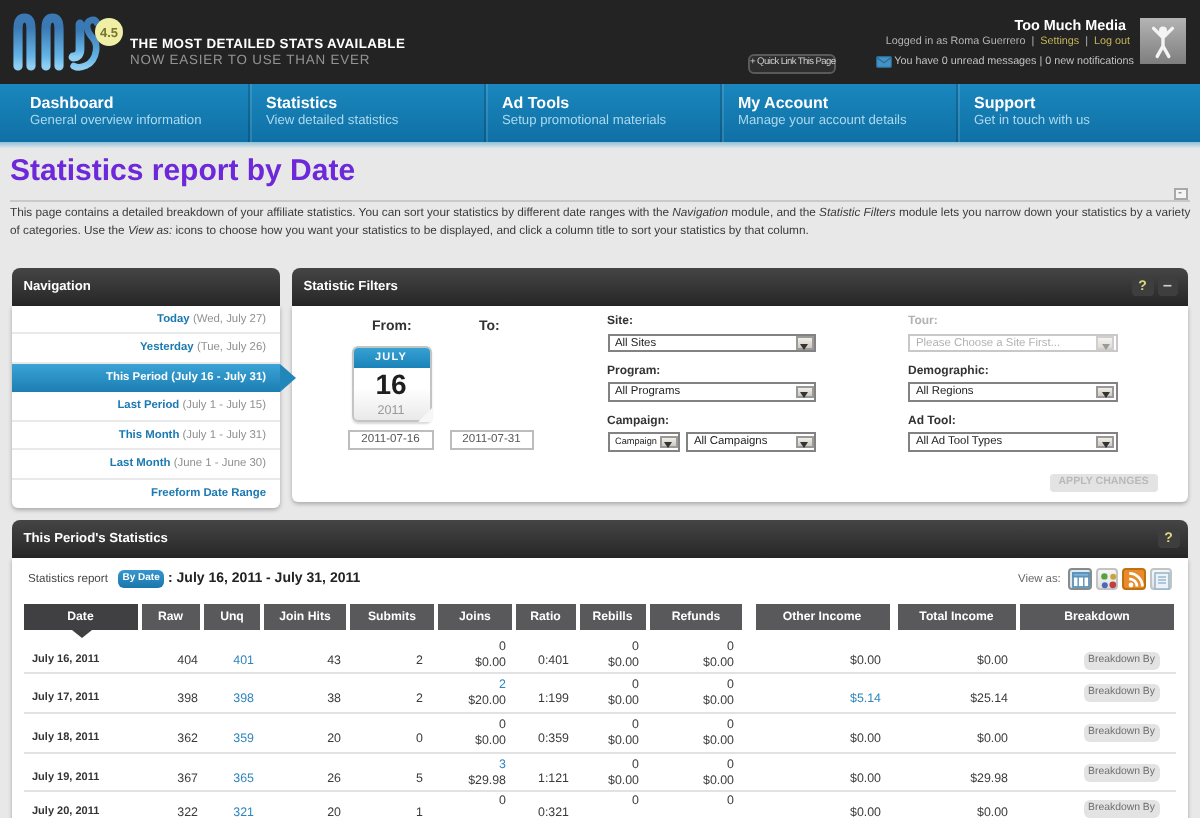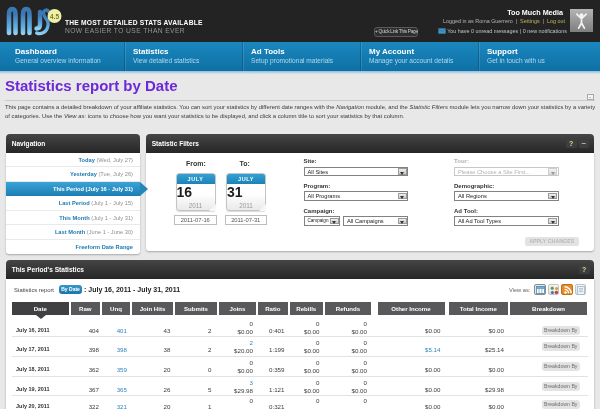--- a/index.html
+++ b/index.html
@@ -48,21 +48,21 @@
 
 .flabel { position:absolute; font-size:6px; font-weight:bold; color:#333; white-space:nowrap; }
 .fdd { position:absolute; height:9.8px; border:1px solid #828282; background:#fff; font-size:5.7px; color:#222; line-height:8.2px; padding-left:3px; white-space:nowrap; overflow:hidden; }
 .fdd .arr { position:absolute; right:0.5px; top:0.5px; bottom:0.5px; width:9px; background:linear-gradient(#f2efe9,#cdc9c0); border:1px solid #9a9a9a; }
 .fdd .arr:after { content:""; position:absolute; left:1.8px; top:2.6px; border-left:2.4px solid transparent; border-right:2.4px solid transparent; border-top:3.2px solid #333; }
 .fdd.dis { border-color:#c8c8c8; color:#b2b2b2; }
 .fdd.dis .arr { border-color:#cfcfcf; background:linear-gradient(#f5f3ef,#dedbd4); }
 .fdd.dis .arr:after { border-top-color:#9a9a9a; }
 .cal { position:absolute; width:40px; height:38.5px; border:1px solid #c4c4c4; border-radius:3px; background:linear-gradient(#ffffff 55%,#e9e9e9); box-shadow:0 1px 1px rgba(0,0,0,.15); }
 .cal .calhd { position:absolute; top:0; left:0; right:0; height:10.5px; background:linear-gradient(#36a1d3,#1a82b8); border-radius:2px 2px 0 0; color:#fff; font-size:5.5px; font-weight:bold; text-align:center; line-height:10.5px; letter-spacing:.6px; }
-.cal .calday { position:absolute; top:10.5px; left:0; right:0; text-align:left; font-size:14px; font-weight:bold; color:#1e1e1e; }
+.cal .calday { position:absolute; top:10.5px; left:0; right:0; text-align:center; font-size:14px; font-weight:bold; color:#1e1e1e; }
 .cal .calyr { position:absolute; top:28px; left:0; right:0; text-align:center; font-size:6.3px; color:#9a9a9a; }
 .cal .fold { position:absolute; right:-1px; bottom:-1px; width:0; height:0; border-bottom:7px solid #f7f7f7; border-left:7px solid transparent; }
 .finput { position:absolute; width:42.5px; height:10.5px; border:1px solid #bdbdbd; background:#fff; font-size:5.8px; color:#555; text-align:center; line-height:9.5px; }
 #applybtn { position:absolute; width:53.5px; height:8.8px; background:#e3e3e3; border-radius:2px; font-size:5.3px; font-weight:bold; color:#b9b9b9; text-align:center; line-height:8.8px; }
 
 
 #srline { position:absolute; font-size:5.8px; color:#444; }
 #bydate { position:absolute; width:23.5px; height:9.5px; background:linear-gradient(#3697cc,#1976ad); border-radius:3px; color:#fff; font-size:5px; font-weight:bold; text-align:center; line-height:9.5px; }
 #srdates { position:absolute; font-size:7px; font-weight:bold; color:#222; white-space:nowrap; }
 #viewas { position:absolute; font-size:5.7px; color:#666; white-space:nowrap; }
@@ -175,26 +175,20 @@
   </div>
   <div class="modbody" style="left:146px;top:152.5px;width:448px;height:98.5px;border-radius:0 0 3px 3px">
     <div class="flabel" style="left:40px;top:7px;font-size:7px">From:</div>
     <div class="flabel" style="left:93.5px;top:7px;font-size:7px">To:</div>
     <div class="cal" style="left:29.5px;top:20px">
         <div class="calhd">JULY</div>
         <div class="calday">16</div>
         <div class="calyr">2011</div>
         <div class="fold"></div>
       </div>
-    <div class="cal" style="left:80px;top:20px">
-        <div class="calhd">JULY</div>
-        <div class="calday">31</div>
-        <div class="calyr">2011</div>
-        <div class="fold"></div>
-      </div>
     <div class="finput" style="left:28px;top:62px">2011-07-16</div>
     <div class="finput" style="left:78.5px;top:62px">2011-07-31</div>
 
     <div class="flabel" style="left:157.5px;top:5.5px">Site:</div>
     <div class="fdd" style="left:157.5px;top:14px;width:104.5px">All Sites<span class="arr"></span></div>
     <div class="flabel" style="left:157.5px;top:30.5px">Program:</div>
     <div class="fdd" style="left:157.5px;top:38.5px;width:104.5px">All Programs<span class="arr"></span></div>
     <div class="flabel" style="left:157.5px;top:55.5px">Campaign:</div>
     <div class="fdd" style="left:157.5px;top:63.5px;width:36.5px;font-size:4.6px">Campaign<span class="arr"></span></div>
     <div class="fdd" style="left:197px;top:63.5px;width:65px">All Campaigns<span class="arr"></span></div>

